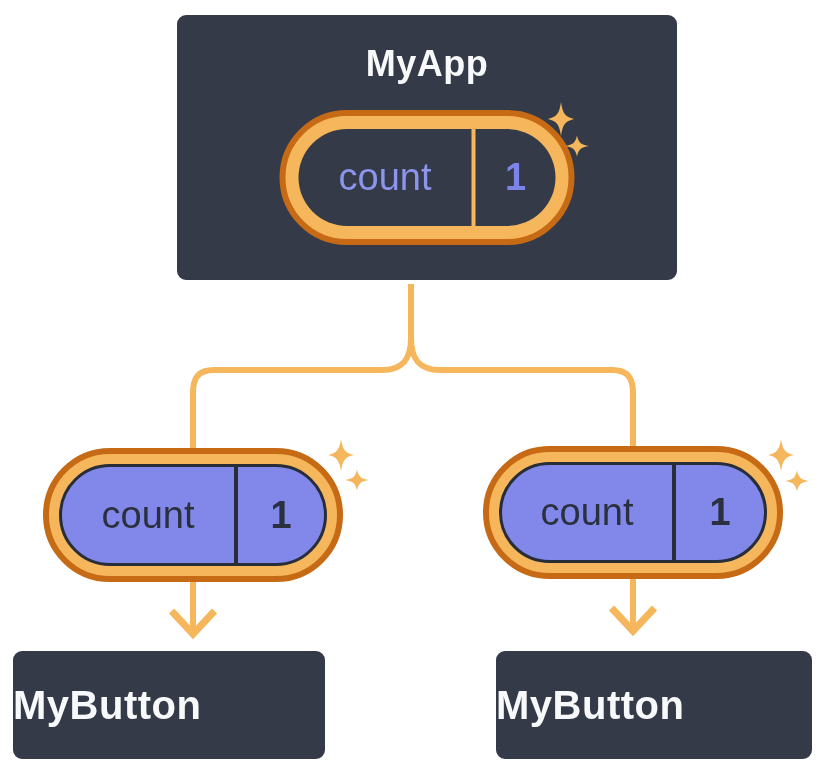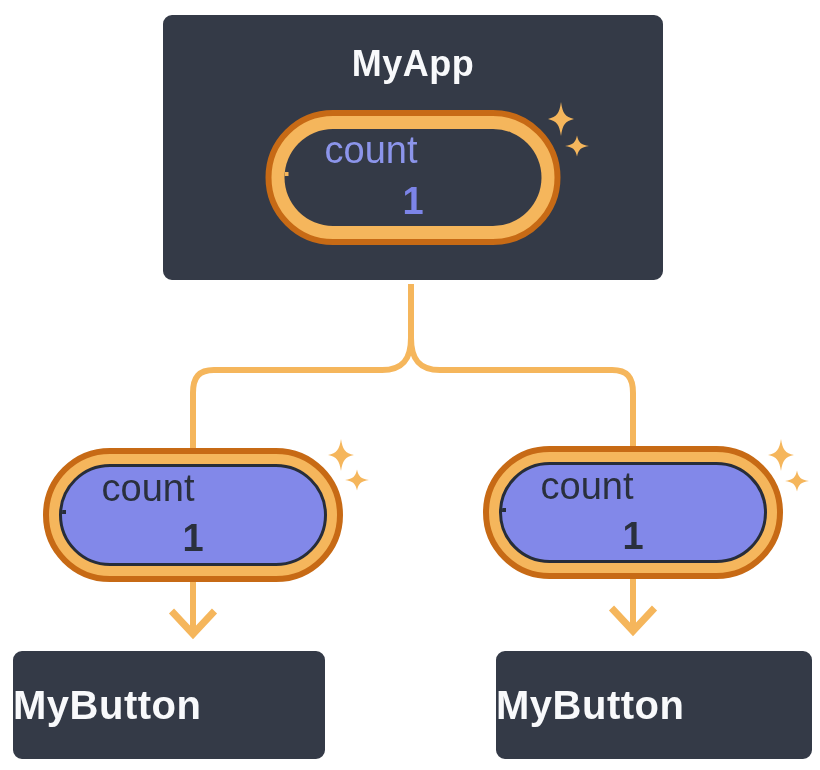--- a/index.html
+++ b/index.html
@@ -27,21 +27,21 @@
     pointer-events:none;
   }
   .node{
     position:absolute;
     background:var(--node-fill);
     border:3px solid var(--node-border);
     border-radius:12px;
     box-sizing:border-box;
     z-index:2;
   }
-  .node-root{left:160px;top:12px;width:506px;height:271px;}
+  .node-root{left:174px;top:12px;width:506px;height:271px;}
   .node-title{
     position:absolute;top:28px;left:0;width:100%;
     text-align:center;
     color:var(--node-text);
     font-size:36px;font-weight:700;letter-spacing:0.5px;
   }
   .node-child{
     display:flex;align-items:center;justify-content:flex-start;
     color:var(--node-text);
     font-size:40px;font-weight:700;letter-spacing:0.5px;
@@ -56,21 +56,20 @@
     background:var(--orange-light);
     border-radius:999px;
     z-index:3;
   }
   .pill-inner{
     height:100%;width:100%;
     box-sizing:border-box;
     border-radius:999px;
     display:flex;align-items:stretch;
     overflow:hidden;
-    flex-direction:column;
   }
   .pill-dark{padding:13px;}
   .pill-dark .pill-inner{background:var(--node-fill);}
   .pill-purple{padding:10px;}
   .pill-purple .pill-inner{background:var(--purple-fill);border:3.5px solid var(--navy);}
 
   .pill-root{left:50%;top:95px;width:295px;height:135px;transform:translateX(-50%);}
   .pill-left{left:43px;top:448px;width:300px;height:134px;}
   .pill-right{left:483px;top:446px;width:300px;height:133px;}
 

